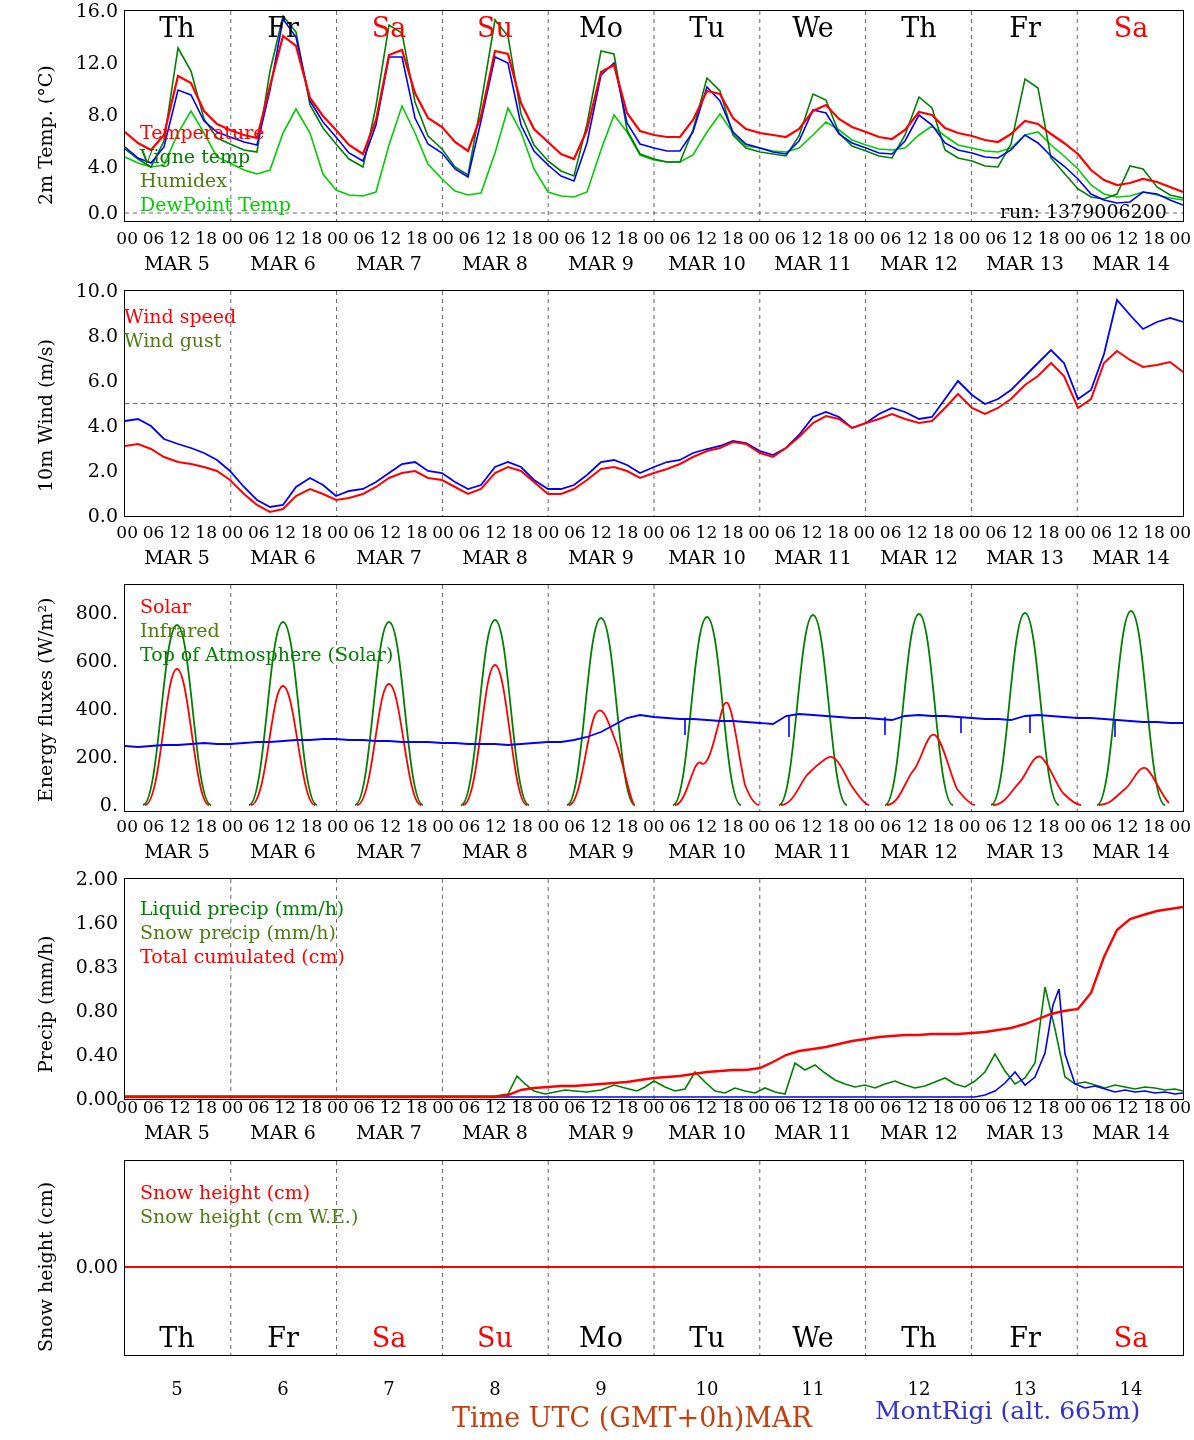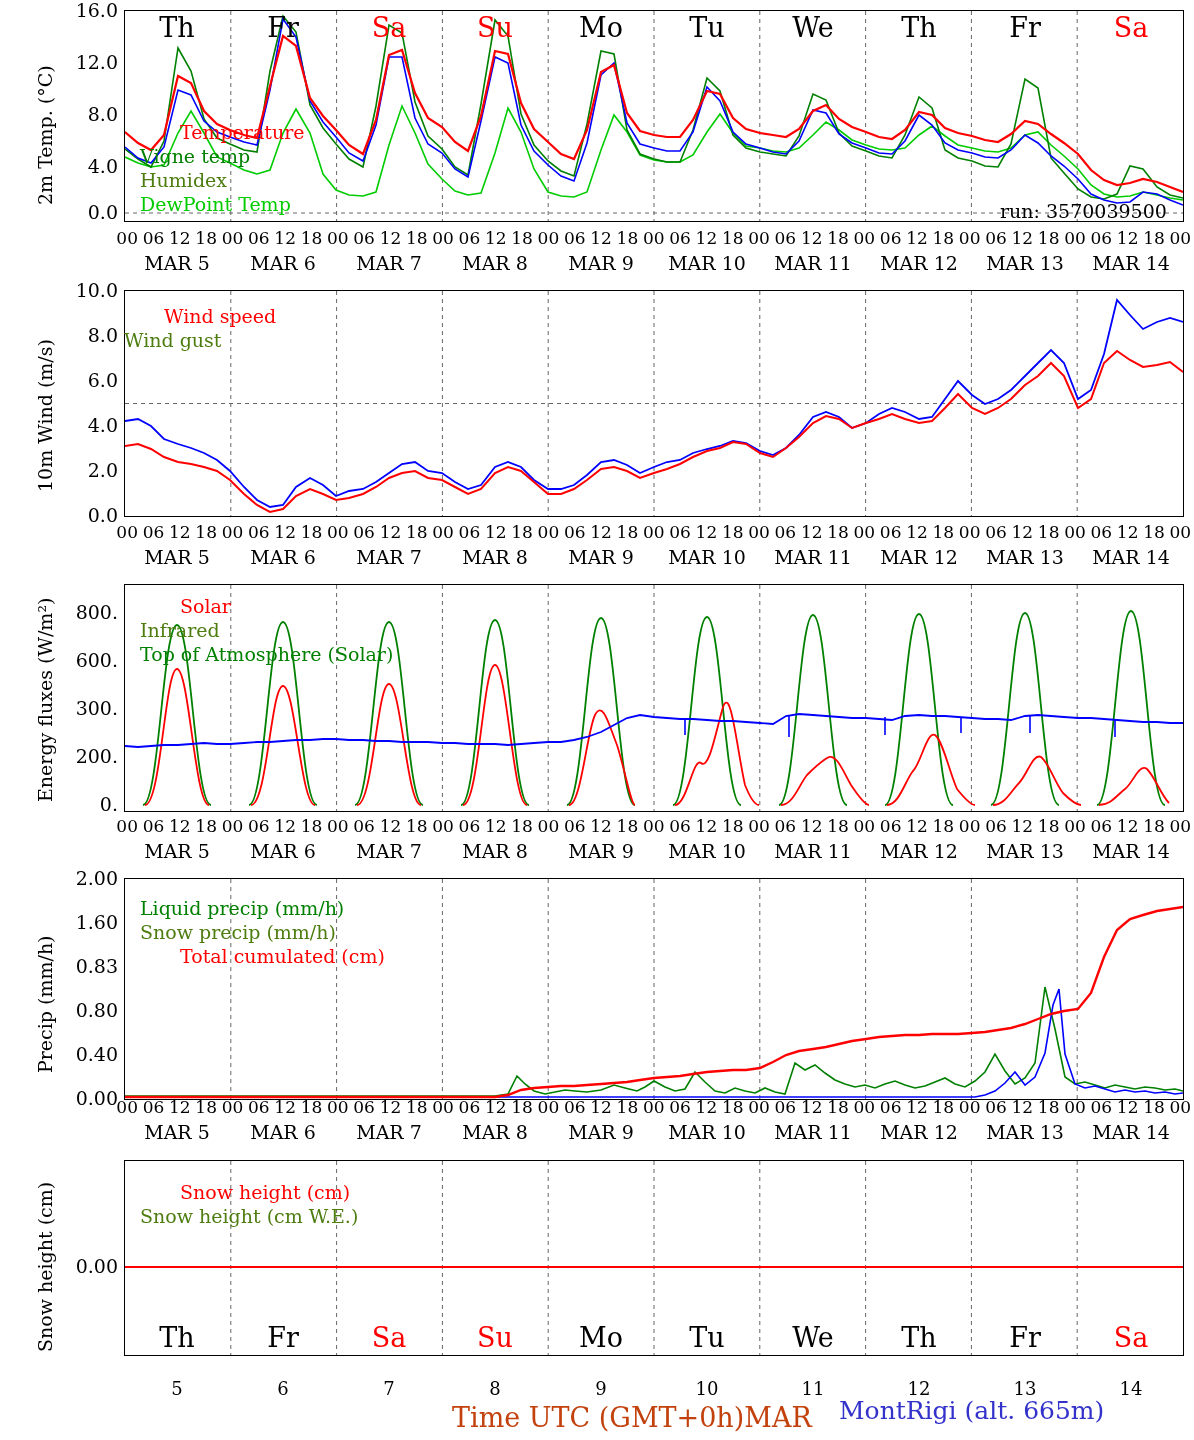--- a/index.html
+++ b/index.html
@@ -13,21 +13,21 @@
   .legend div{line-height:24px;}
   .tickrow{position:absolute;font-size:17px;white-space:nowrap;}
   .daterow{position:absolute;font-size:19px;white-space:nowrap;}
   .yticks{position:absolute;font-size:19px;text-align:right;}
   .yticks div{position:absolute;right:0;transform:translateY(-50%);white-space:nowrap;}
   .dowrow{position:absolute;font-size:27px;white-space:nowrap;}
   .runlbl{position:absolute;font-size:19px;color:#000;}
   .footl{position:absolute;font-size:17px;color:#ff0000;line-height:22px;}
   .footc{position:absolute;font-size:27px;color:#c2410c;}
   .footr{position:absolute;font-size:25px;color:#3333cc;}
-  .red{color:#ff0000;margin-left:40px;}.blue{color:#4d7c0f;}.green{color:#008000;}
+  .red{color:#ff0000;}.blue{color:#4d7c0f;}.green{color:#008000;}
   .lgreen{color:#00cc00;}
   .tickcell{display:inline-block;text-align:center;}
 </style>
 </head>
 <body>
 
 <div class="page">
 
   <div class="panel" style="left:0;top:0;width:1194px;height:272px;">
     <div class="ylab" style="left:34px;top:205px;">2m Temp. (°C)</div>
@@ -69,21 +69,21 @@
       <span class="tickcell" style="width:106px;color:#000;">Th</span><span class="tickcell" style="width:106px;color:#000;">Fr</span><span class="tickcell" style="width:106px;color:#f00;">Sa</span><span class="tickcell" style="width:106px;color:#f00;">Su</span><span class="tickcell" style="width:106px;color:#000;">Mo</span><span class="tickcell" style="width:106px;color:#000;">Tu</span><span class="tickcell" style="width:106px;color:#000;">We</span><span class="tickcell" style="width:106px;color:#000;">Th</span><span class="tickcell" style="width:106px;color:#000;">Fr</span><span class="tickcell" style="width:106px;color:#f00;">Sa</span>
     </div>
 
     <div class="legend" style="left:140px;top:120px;">
       <div class="red">Temperature</div>
       <div class="green">Vigne temp</div>
       <div class="blue">Humidex</div>
       <div class="lgreen">DewPoint Temp</div>
     </div>
 
-    <div class="runlbl" style="left:1000px;top:200px;">run: 3570039500</div>
+    <div class="runlbl" style="left:1000px;top:200px;">run: 1379006200</div>
   </div>
 
   <div class="tickrow" style="left:114px;top:228px;width:1080px;"><span class="tickcell" style="width: 26.3415px;">00</span><span class="tickcell" style="width: 26.3415px;">06</span><span class="tickcell" style="width: 26.3415px;">12</span><span class="tickcell" style="width: 26.3415px;">18</span><span class="tickcell" style="width: 26.3415px;">00</span><span class="tickcell" style="width: 26.3415px;">06</span><span class="tickcell" style="width: 26.3415px;">12</span><span class="tickcell" style="width: 26.3415px;">18</span><span class="tickcell" style="width: 26.3415px;">00</span><span class="tickcell" style="width: 26.3415px;">06</span><span class="tickcell" style="width: 26.3415px;">12</span><span class="tickcell" style="width: 26.3415px;">18</span><span class="tickcell" style="width: 26.3415px;">00</span><span class="tickcell" style="width: 26.3415px;">06</span><span class="tickcell" style="width: 26.3415px;">12</span><span class="tickcell" style="width: 26.3415px;">18</span><span class="tickcell" style="width: 26.3415px;">00</span><span class="tickcell" style="width: 26.3415px;">06</span><span class="tickcell" style="width: 26.3415px;">12</span><span class="tickcell" style="width: 26.3415px;">18</span><span class="tickcell" style="width: 26.3415px;">00</span><span class="tickcell" style="width: 26.3415px;">06</span><span class="tickcell" style="width: 26.3415px;">12</span><span class="tickcell" style="width: 26.3415px;">18</span><span class="tickcell" style="width: 26.3415px;">00</span><span class="tickcell" style="width: 26.3415px;">06</span><span class="tickcell" style="width: 26.3415px;">12</span><span class="tickcell" style="width: 26.3415px;">18</span><span class="tickcell" style="width: 26.3415px;">00</span><span class="tickcell" style="width: 26.3415px;">06</span><span class="tickcell" style="width: 26.3415px;">12</span><span class="tickcell" style="width: 26.3415px;">18</span><span class="tickcell" style="width: 26.3415px;">00</span><span class="tickcell" style="width: 26.3415px;">06</span><span class="tickcell" style="width: 26.3415px;">12</span><span class="tickcell" style="width: 26.3415px;">18</span><span class="tickcell" style="width: 26.3415px;">00</span><span class="tickcell" style="width: 26.3415px;">06</span><span class="tickcell" style="width: 26.3415px;">12</span><span class="tickcell" style="width: 26.3415px;">18</span><span class="tickcell" style="width: 26.3415px;">00</span></div>
   <div class="daterow" style="left:124px;top:252px;width:1060px;"><span class="tickcell" style="width: 106px;">MAR  5</span><span class="tickcell" style="width: 106px;">MAR  6</span><span class="tickcell" style="width: 106px;">MAR  7</span><span class="tickcell" style="width: 106px;">MAR  8</span><span class="tickcell" style="width: 106px;">MAR  9</span><span class="tickcell" style="width: 106px;">MAR 10</span><span class="tickcell" style="width: 106px;">MAR 11</span><span class="tickcell" style="width: 106px;">MAR 12</span><span class="tickcell" style="width: 106px;">MAR 13</span><span class="tickcell" style="width: 106px;">MAR 14</span></div>
 
   <div class="panel" style="left:0;top:282px;width:1194px;height:260px;">
     <div class="ylab" style="left:34px;top:210px;">10m Wind (m/s)</div>
     <div class="yticks" style="left:50px;top:0;width:68px;height:248px;">
       <div style="top:8px;">10.0</div>
       <div style="top:53px;">8.0</div>
@@ -119,21 +119,21 @@
   </div>
 
   <div class="tickrow" style="left:114px;top:522px;width:1080px;"><span class="tickcell" style="width: 26.3415px;">00</span><span class="tickcell" style="width: 26.3415px;">06</span><span class="tickcell" style="width: 26.3415px;">12</span><span class="tickcell" style="width: 26.3415px;">18</span><span class="tickcell" style="width: 26.3415px;">00</span><span class="tickcell" style="width: 26.3415px;">06</span><span class="tickcell" style="width: 26.3415px;">12</span><span class="tickcell" style="width: 26.3415px;">18</span><span class="tickcell" style="width: 26.3415px;">00</span><span class="tickcell" style="width: 26.3415px;">06</span><span class="tickcell" style="width: 26.3415px;">12</span><span class="tickcell" style="width: 26.3415px;">18</span><span class="tickcell" style="width: 26.3415px;">00</span><span class="tickcell" style="width: 26.3415px;">06</span><span class="tickcell" style="width: 26.3415px;">12</span><span class="tickcell" style="width: 26.3415px;">18</span><span class="tickcell" style="width: 26.3415px;">00</span><span class="tickcell" style="width: 26.3415px;">06</span><span class="tickcell" style="width: 26.3415px;">12</span><span class="tickcell" style="width: 26.3415px;">18</span><span class="tickcell" style="width: 26.3415px;">00</span><span class="tickcell" style="width: 26.3415px;">06</span><span class="tickcell" style="width: 26.3415px;">12</span><span class="tickcell" style="width: 26.3415px;">18</span><span class="tickcell" style="width: 26.3415px;">00</span><span class="tickcell" style="width: 26.3415px;">06</span><span class="tickcell" style="width: 26.3415px;">12</span><span class="tickcell" style="width: 26.3415px;">18</span><span class="tickcell" style="width: 26.3415px;">00</span><span class="tickcell" style="width: 26.3415px;">06</span><span class="tickcell" style="width: 26.3415px;">12</span><span class="tickcell" style="width: 26.3415px;">18</span><span class="tickcell" style="width: 26.3415px;">00</span><span class="tickcell" style="width: 26.3415px;">06</span><span class="tickcell" style="width: 26.3415px;">12</span><span class="tickcell" style="width: 26.3415px;">18</span><span class="tickcell" style="width: 26.3415px;">00</span><span class="tickcell" style="width: 26.3415px;">06</span><span class="tickcell" style="width: 26.3415px;">12</span><span class="tickcell" style="width: 26.3415px;">18</span><span class="tickcell" style="width: 26.3415px;">00</span></div>
   <div class="daterow" style="left:124px;top:546px;width:1060px;"><span class="tickcell" style="width: 106px;">MAR  5</span><span class="tickcell" style="width: 106px;">MAR  6</span><span class="tickcell" style="width: 106px;">MAR  7</span><span class="tickcell" style="width: 106px;">MAR  8</span><span class="tickcell" style="width: 106px;">MAR  9</span><span class="tickcell" style="width: 106px;">MAR 10</span><span class="tickcell" style="width: 106px;">MAR 11</span><span class="tickcell" style="width: 106px;">MAR 12</span><span class="tickcell" style="width: 106px;">MAR 13</span><span class="tickcell" style="width: 106px;">MAR 14</span></div>
 
   <div class="panel" style="left:0;top:576px;width:1194px;height:258px;">
     <div class="ylab" style="left:34px;top:226px;">Energy fluxes (W/m²)</div>
     <div class="yticks" style="left:50px;top:0;width:68px;height:246px;">
       <div style="top:36px;">800.</div>
       <div style="top:84px;">600.</div>
-      <div style="top:132px;">300.</div>
+      <div style="top:132px;">400.</div>
       <div style="top:180px;">200.</div>
       <div style="top:228px;">0.</div>
     </div>
     <div class="plotbox" style="left:124px;top:8px;width:1060px;height:228px;">
       <svg width="1058" height="226" viewBox="0 0 1058 226">
         <g stroke="#666" stroke-width="1" stroke-dasharray="4,4">
           <line x1="105.8" y1="0" x2="105.8" y2="226"></line>
             <line x1="211.6" y1="0" x2="211.6" y2="226"></line>
           <line x1="317.4" y1="0" x2="317.4" y2="226"></line>
             <line x1="423.2" y1="0" x2="423.2" y2="226"></line>
@@ -267,15 +267,15 @@
 
   <div class="dowrow" style="left:124px;top:1378px;width:1060px;font-size:18px;">
     <span class="tickcell" style="width:106px;">5</span><span class="tickcell" style="width:106px;">6</span><span class="tickcell" style="width:106px;">7</span><span class="tickcell" style="width:106px;">8</span><span class="tickcell" style="width:106px;">9</span><span class="tickcell" style="width:106px;">10</span><span class="tickcell" style="width:106px;">11</span><span class="tickcell" style="width:106px;">12</span><span class="tickcell" style="width:106px;">13</span><span class="tickcell" style="width:106px;">14</span>
   </div>
 
   <div class="footl" style="left:4px;top:1390px;">
   </div>
   <div class="footc" style="left:452px;top:1402px;">
     <span>Time UTC (GMT+0h)</span><span>MAR</span>
   </div>
-  <div class="footr" style="left:839px;top:1396px;">MontRigi (alt. 665m)</div>
+  <div class="footr" style="left:875px;top:1396px;">MontRigi (alt. 665m)</div>
 
 </div>
 
 </body></html>

